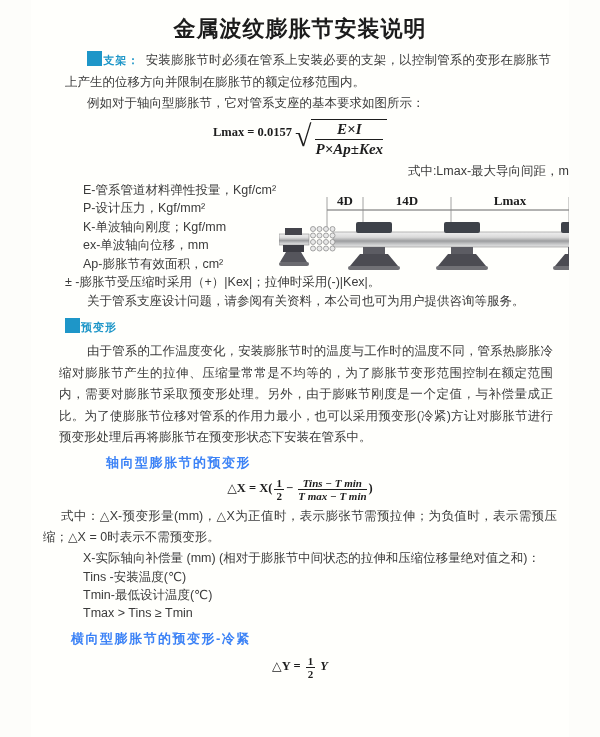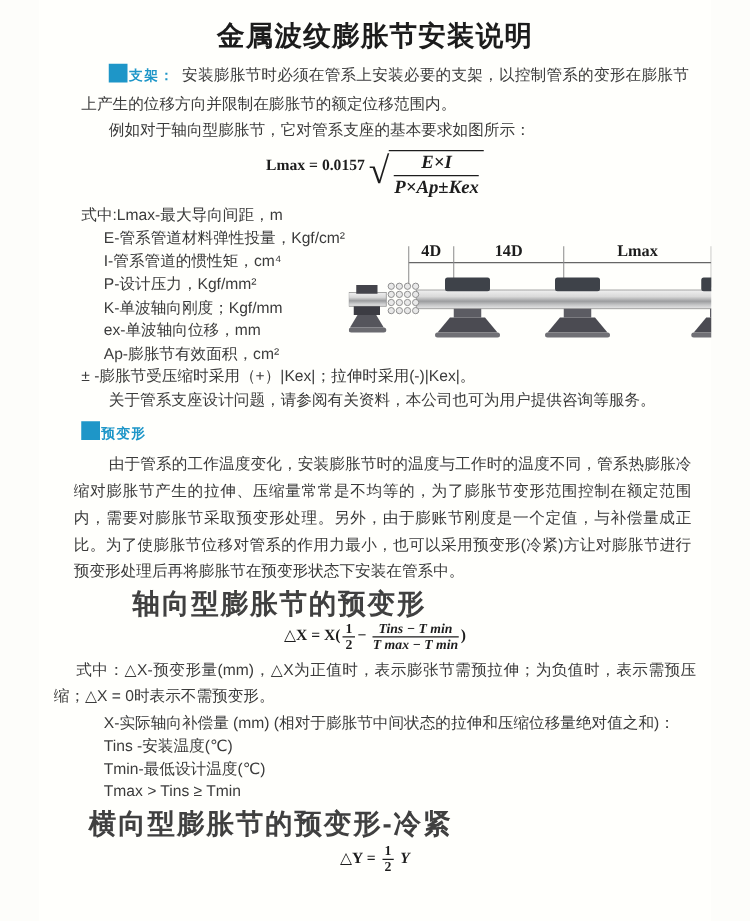--- a/index.html
+++ b/index.html
@@ -36,26 +36,26 @@
   .frac .num{display:block;border-bottom:1.2px solid #1d1d1d;padding:0 3px 1px 3px;}
   .frac .den{display:block;padding-top:1px;}
   .sfrac{
     display:inline-block;text-align:center;font-size:11px;vertical-align:middle;
     margin:0 2px;
   }
   .sfrac .num{display:block;border-bottom:1.1px solid #1d1d1d;padding:0 2px 0 2px;}
   .sfrac .den{display:block;}
   .ital{font-style:italic;}
   .vars{line-height:18.5px;}
-  .var-head{margin-left:34px;}
+  .var-head{margin-left:34px;text-align:right;}
   .var-item{margin-left:52px;}
   .var-pm{margin-left:34px;}
   .var-service{margin-left:56px;}
   .blue-sub{
-    color:#404040;font-weight:bold;font-size:22px;letter-spacing:1.5px;
+    color:#3b82f6;font-weight:bold;font-size:13px;letter-spacing:1.5px;
     line-height:21px;margin-top:3px;
   }
   .axial-sub{margin-left:75px;}
   .lateral-sub{margin-left:40px;margin-top:6px;}
   .predeform-para{margin:2px 16px 0 28px;text-indent:28px;text-align:justify;}
   .explain-para{margin:2px 12px 0 12px;text-indent:18px;text-align:justify;}
   .def-line{margin-left:52px;line-height:18px;}
   .note-line{margin-left:12px;text-indent:44px;line-height:19px;}
   .diagram{position:absolute;left:248px;top:192px;width:345px;height:88px;}
   .dim-label{
@@ -75,21 +75,20 @@
   <p class="para indent">例如对于轴向型膨胀节，它对管系支座的基本要求如图所示：</p>
 
   <div class="formula">
     <span class="lhs">Lmax = 0.0157</span>
     <span class="sqrt-sym">√</span><span class="frac"><span class="num">E×I</span><span class="den">P×Ap±Kex</span></span>
   </div>
 
   <div class="vars">
     <div class="var-head">式中:Lmax-最大导向间距，m</div>
     <div class="var-item">E-管系管道材料弹性投量，Kgf/cm²</div>
-    <div class="var-item">I-管系管道的惯性矩，cm⁴</div>
     <div class="var-item">P-设计压力，Kgf/mm²</div>
     <div class="var-item">K-单波轴向刚度；Kgf/mm</div>
     <div class="var-item">ex-单波轴向位移，mm</div>
     <div class="var-item">Ap-膨胀节有效面积，cm²</div>
     <div class="var-pm">± -膨胀节受压缩时采用（+）|Kex|；拉伸时采用(-)|Kex|。</div>
     <div class="var-service">关于管系支座设计问题，请参阅有关资料，本公司也可为用户提供咨询等服务。</div>
   </div>
 
   <div class="diagram">
     <svg width="345" height="88" viewBox="0 0 345 88">

